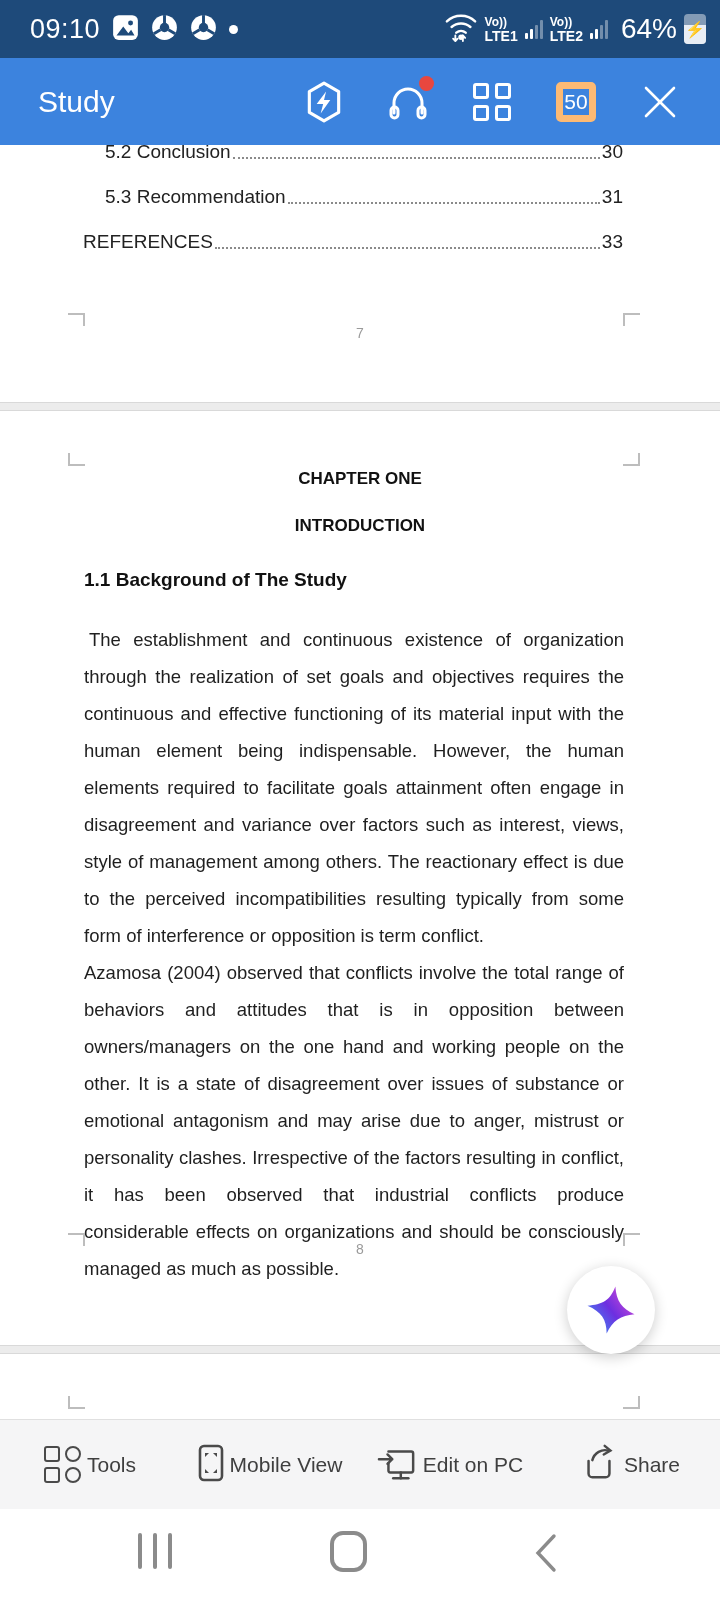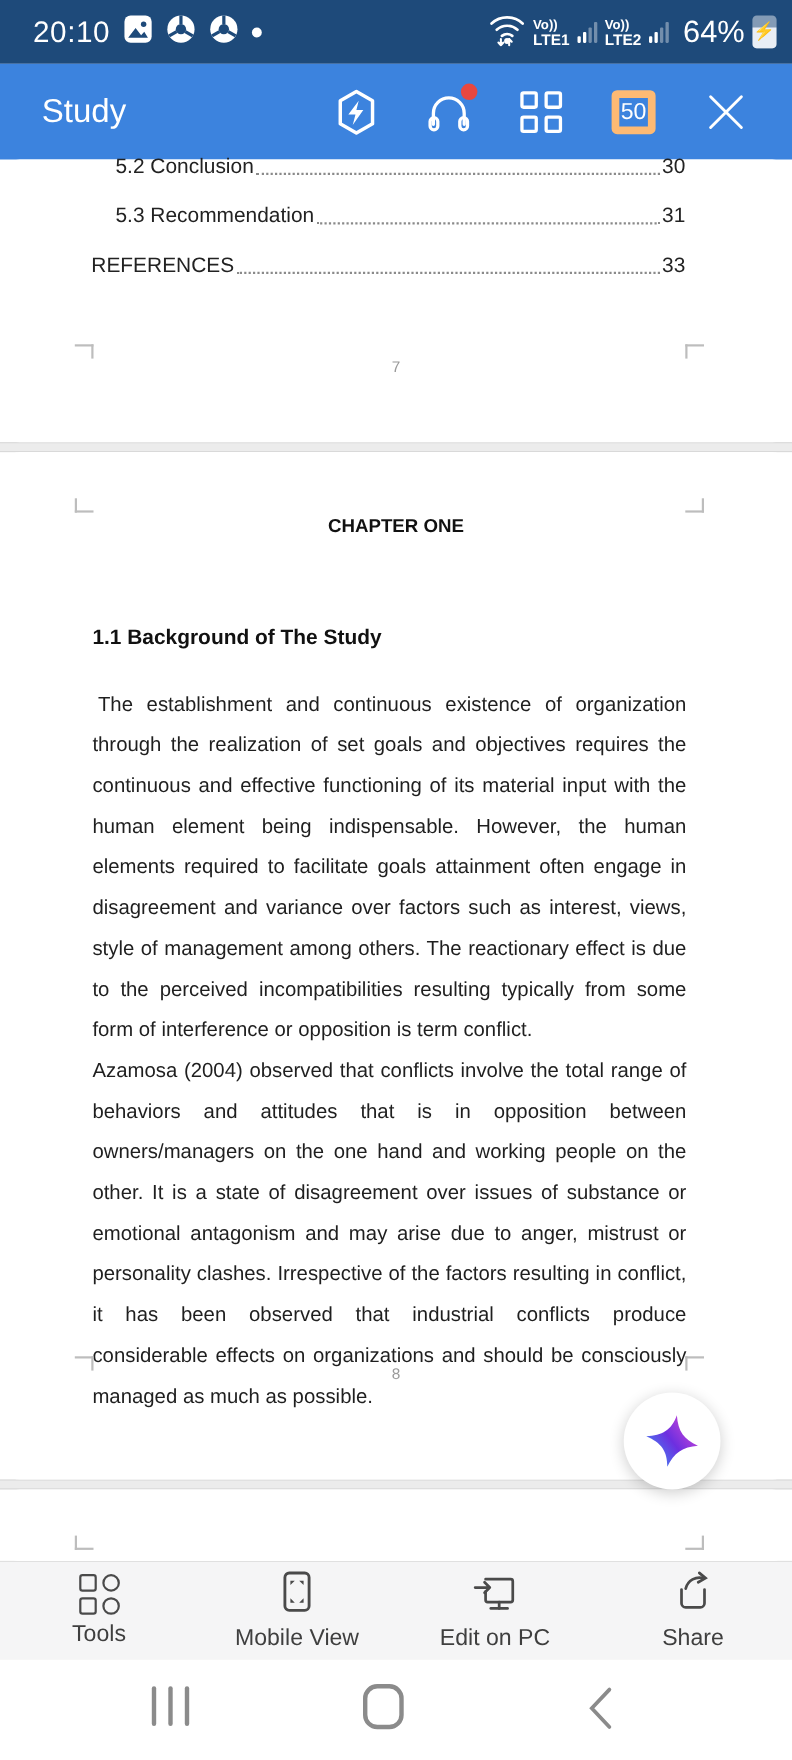--- a/index.html
+++ b/index.html
@@ -41,21 +41,21 @@
   .edit-title { font-size:30px; font-weight:400; }
   .edit-actions { margin-left:auto; display:flex; align-items:center; gap:40px; }
   .icon-btn { position:relative; width:44px; height:44px; display:flex; align-items:center; justify-content:center; }
   .red-dot { position:absolute; top:-4px; right:-4px; width:15px; height:15px; border-radius:50%; background:#e8473f; }
   .grid-icon { display:grid; grid-template-columns:16px 16px; grid-template-rows:16px 16px; gap:6px; }
   .grid-icon span { border:3px solid #fff; border-radius:3px; }
   .badge-50 { width:40px; height:40px; border:7px solid #fdba74; border-radius:5px;
     display:flex; align-items:center; justify-content:center; font-size:21px; color:#fff; }
 
   
-  .page { position:relative; background:#fff;border-radius:18px; }
+  .page { position:relative; background:#fff; }
   .page7 { height:257px; }
   .page8 { height:934px; }
   .page9 { height:65px; }
   .page-sep { height:9px; background:#ececec; border-top:1px solid #d9d9d9; border-bottom:1px solid #d9d9d9; }
 
   .toc-row { position:absolute; left:0; right:97px; display:flex; align-items:flex-end;
     font-size:19px; color:#222; }
   .toc-leader { flex:1; border-bottom:2px dotted #8a8a8a; margin:0 2px 4px 2px; }
   .toc-page { font-size:19px; color:#222; }
 
@@ -78,21 +78,21 @@
   .body-text p.indented { text-indent:5px; }
 
   
   .ai-fab { position:absolute; left:567px; top:1266px; width:88px; height:88px;
     border-radius:50%; background:#fff; box-shadow:0 3px 14px rgba(0,0,0,.20);
     display:flex; align-items:center; justify-content:center; z-index:5; }
 
   
   .bottom-toolbar { height:90px; background:#f5f5f6; border-top:1px solid #e0e0e0;
     display:flex; align-items:stretch; }
-  .bt-item { flex:1; display:flex; flex-direction:column; align-items:center; justify-content:center; gap:6px; }
+  .bt-item { flex:1; display:flex; align-items:center; justify-content:center; gap:6px; }
   .bt-label { font-size:21px; color:#3f3f3f; }
   .tools-icon { display:grid; grid-template-columns:16px 16px; grid-template-rows:16px 16px; gap:5px; }
   .tools-icon span { border:2.5px solid #4a4a4a; }
   .tools-icon .sq { border-radius:3px; }
   .tools-icon .ci { border-radius:50%; }
 
   
   .nav-bar { position:relative; height:92px; background:#fff; }
   .nav-recents { position:absolute; left:138px; top:24px; display:flex; gap:11px; }
   .nav-recents i { display:block; width:4px; height:36px; background:#8b8b8b; border-radius:2px; }
@@ -100,21 +100,21 @@
     border:4px solid #8b8b8b; border-radius:13px; }
   .nav-back { position:absolute; left:534px; top:24px; }
 </style>
 </head>
 <body>
 
 <div class="screen">
 
   <div class="status-bar">
     <div class="sb-left">
-      <span class="sb-time">20:10</span>
+      <span class="sb-time">09:10</span>
       <span>
         <svg width="27" height="27" viewBox="0 0 24 24">
             <rect x="1" y="1" width="22" height="22" rx="5" fill="#fff"></rect>
             <circle cx="16.5" cy="8" r="2.2" fill="#1e4a7a"></circle>
             <path d="M4 19 l6-8 4.5 6 2.5-3 3 5 z" fill="#1e4a7a"></path>
           </svg>
       </span>
       <span>
         <svg width="27" height="27" viewBox="0 0 24 24">
             <circle cx="12" cy="12" r="11" fill="#fff"></circle>
@@ -238,20 +238,21 @@
     <div class="page-num" style="top:180px;">7</div>
   </div>
 
   <div class="page-sep"></div>
 
   <div class="page page8">
     <span class="mark mark-t-left" style="left:68px;  top:42px;"></span>
     <span class="mark mark-t-right" style="left:623px; top:42px;"></span>
 
     <div class="h-center" style="top:58px;">CHAPTER ONE</div>
+    <div class="h-center" style="top:105px;">INTRODUCTION</div>
     <div class="h-left" style="top:158px;">1.1 Background of The Study</div>
 
     <div class="body-text">
       <p class="indented">The establishment and continuous existence of organization through the realization of set goals and objectives requires the continuous and effective functioning of its material input with the human element being indispensable. However, the human elements required to facilitate goals attainment often engage in disagreement and variance over factors such as interest, views, style of management among others. The reactionary effect is due to the perceived incompatibilities resulting typically from some form of interference or opposition is term conflict.</p>
       <p>Azamosa (2004) observed that conflicts involve the total range of behaviors and attitudes that is in opposition between owners/managers on the one hand and working people on the other. It is a state of disagreement over issues of substance or emotional antagonism and may arise due to anger, mistrust or personality clashes. Irrespective of the factors resulting in conflict, it has been observed that industrial conflicts produce considerable effects on organizations and should be consciously managed as much as possible.</p>
     </div>
 
     <span class="mark mark-b-left" style="left:68px;  top:822px;"></span>
     <span class="mark mark-b-right" style="left:623px; top:822px;"></span>
     <div class="page-num" style="top:830px;">8</div>

